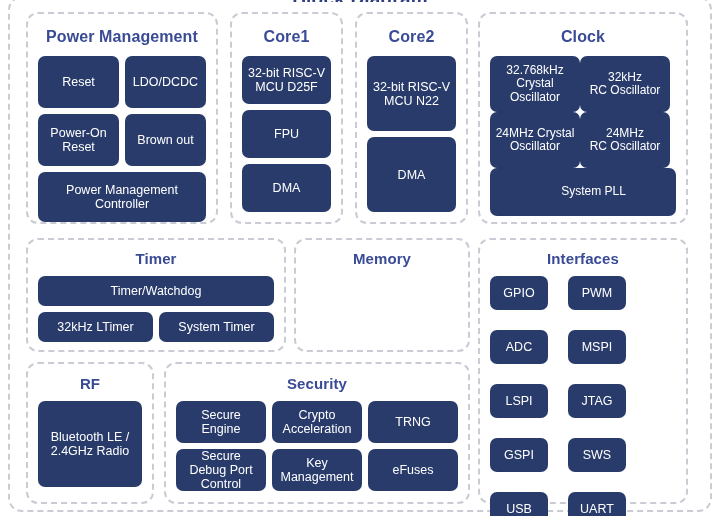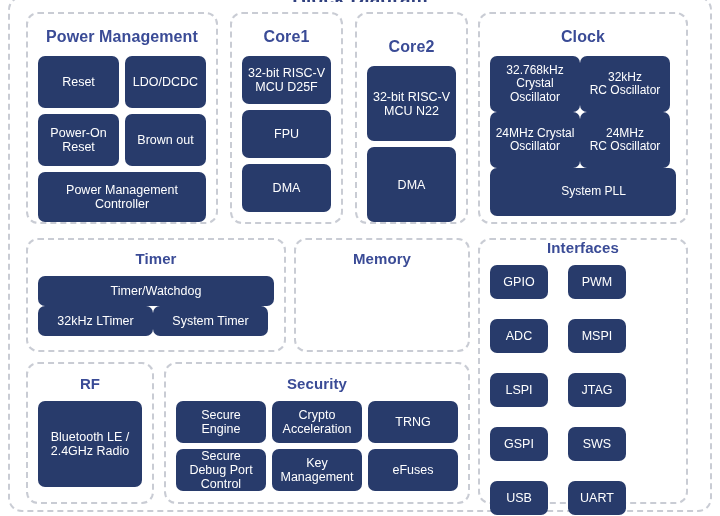--- a/index.html
+++ b/index.html
@@ -99,45 +99,45 @@
   #panel-power .blocks { margin: 11px 10px 0 10px; gap: 6px; }
   #panel-power .block.half  { width: calc(50% - 3px); height: 52px; }
   #panel-power .block.full  { width: 100%; height: 50px; }
 
   #panel-core1      { left: 230px; top: 12px;  width: 113px; height: 212px; }
   #panel-core1 .panel-title { margin-top: 15px; font-size: 16px; }
   #panel-core1 .blocks { margin: 11px 10px 0 10px; gap: 6px; flex-direction: column; }
   #panel-core1 .block  { width: 100%; height: 48px; }
 
   #panel-core2      { left: 355px; top: 12px;  width: 113px; height: 212px; }
-  #panel-core2 .panel-title { margin-top: 25px; font-size: 16px; }
+  #panel-core2 .panel-title { margin-top: 15px; font-size: 16px; }
   #panel-core2 .blocks { margin: 11px 10px 0 10px; gap: 6px; flex-direction: column; }
   #panel-core2 .block.tall { width: 100%; height: 75px; }
 
   #panel-clock      { left: 478px; top: 12px;  width: 210px; height: 212px; }
   #panel-clock .panel-title { margin-top: 15px; font-size: 16px; }
   #panel-clock .blocks { margin: 11px 10px 0 10px; }
   #panel-clock .block.half { width: calc(50% - 3px); height: 56px; }
   #panel-clock .block.full { width: 100%; height: 48px; padding-left: 25px; }
   #panel-clock .block { font-size: 12px; }
 
   
   #panel-timer      { left: 26px;  top: 238px; width: 260px; height: 114px; }
   #panel-timer .panel-title { margin-top: 11px; }
-  #panel-timer .blocks { margin: 10px 10px 0 10px; }
+  #panel-timer .blocks { margin: 10px 10px 0 10px; gap: 6px; }
   #panel-timer .block.full { width: 100%; height: 30px; }
   #panel-timer .block.half { width: calc(50% - 3px); height: 30px; }
 
   #panel-memory     { left: 294px; top: 238px; width: 176px; height: 114px; }
   #panel-memory .panel-title { margin-top: 11px; }
   #panel-memory .blocks { margin: 10px 10px 0 10px; gap: 6px; }
   #panel-memory .block.full { width: 100%; height: 30px; }
 
   #panel-interfaces { left: 478px; top: 238px; width: 210px; height: 266px; }
-  #panel-interfaces .panel-title { }
+  #panel-interfaces .panel-title { margin-top: 11px; }
   #panel-interfaces .blocks { margin: 10px 10px 0 10px; gap: 20px; }
   #panel-interfaces .block { width: calc(33.333% - 4px); height: 34px; font-size: 12.5px; }
 
   
   #panel-rf         { left: 26px;  top: 362px; width: 128px; height: 142px; }
   #panel-rf .panel-title { margin-top: 12px; }
   #panel-rf .blocks { margin: 10px 10px 0 10px; }
   #panel-rf .block.full { width: 100%; height: 86px; }
 
   #panel-security   { left: 164px; top: 362px; width: 306px; height: 142px; }

